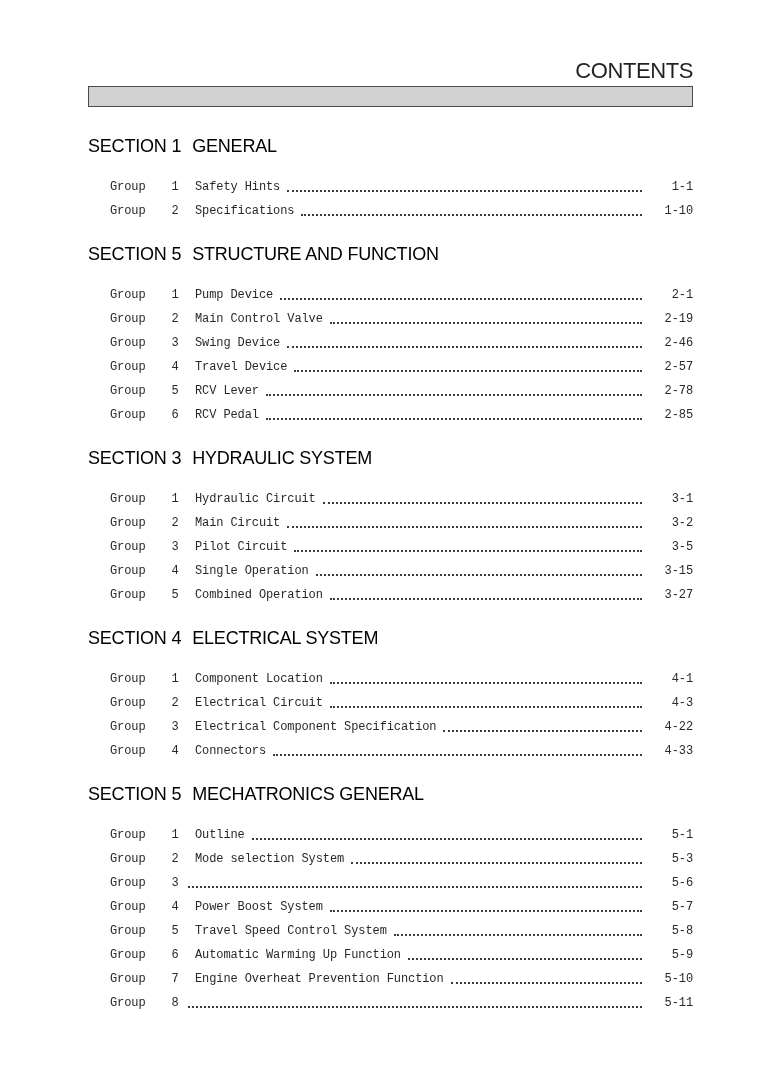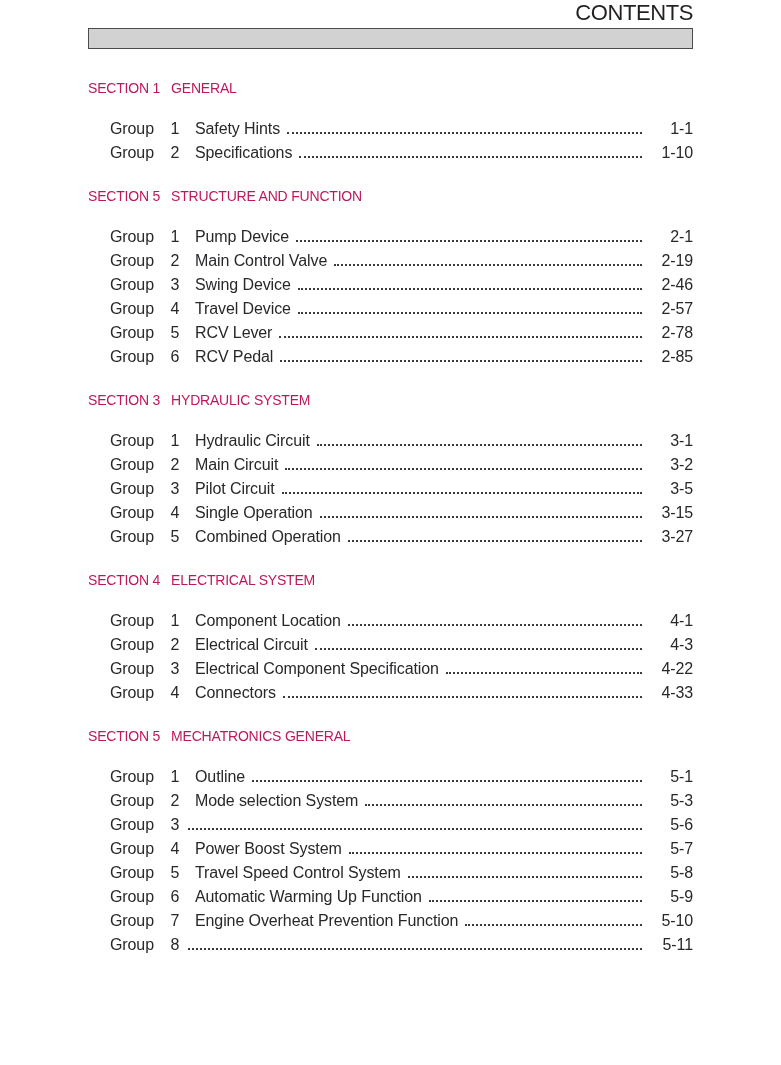--- a/index.html
+++ b/index.html
@@ -16,20 +16,21 @@
     font-family: "Liberation Sans", "DejaVu Sans", sans-serif;
     color: #29272a;
   }
   .content {
     position: absolute;
     left: 88px;
     top: 0;
     width: 605px;
   }
   .contents-title {
+    margin-top: 58px;
     text-align: right;
     font-size: 22px;
     line-height: 26px;
     letter-spacing: -0.4px;
     font-weight: 500;
     color: #231f22;
   }
   .title-bar {
     margin-top: 2px;
     height: 19px;
@@ -37,37 +38,38 @@
     border: 1px solid #4b4b4d;
   }
   .section {
     margin-top: 21px;
   }
   .section:first-of-type {
     margin-top: 29px;
   }
   .section-heading {
     margin: 0 0 19px 0;
-    font-size: 14px;
+    font-size: 18px;
     line-height: 20px;
     letter-spacing: -0.2px;
     font-weight: 500;
-    color: #be185d;
+    color: #000000;
     white-space: nowrap;
   }
   .section-title {
     margin-left: 11px;
   }
   .toc-row {
     display: flex;
     align-items: stretch;
     line-height: 24px;
-    font-size: 16px;
+    font-size: 12px;
     letter-spacing: -0.1px;
     white-space: nowrap;
+    font-family: Liberation Mono, monospace;
   }
   .g-word {
     width: 50px;
     padding-left: 22px;
     flex: none;
   }
   .g-num {
     width: 12px;
     margin-left: 9px;
     text-align: center;

